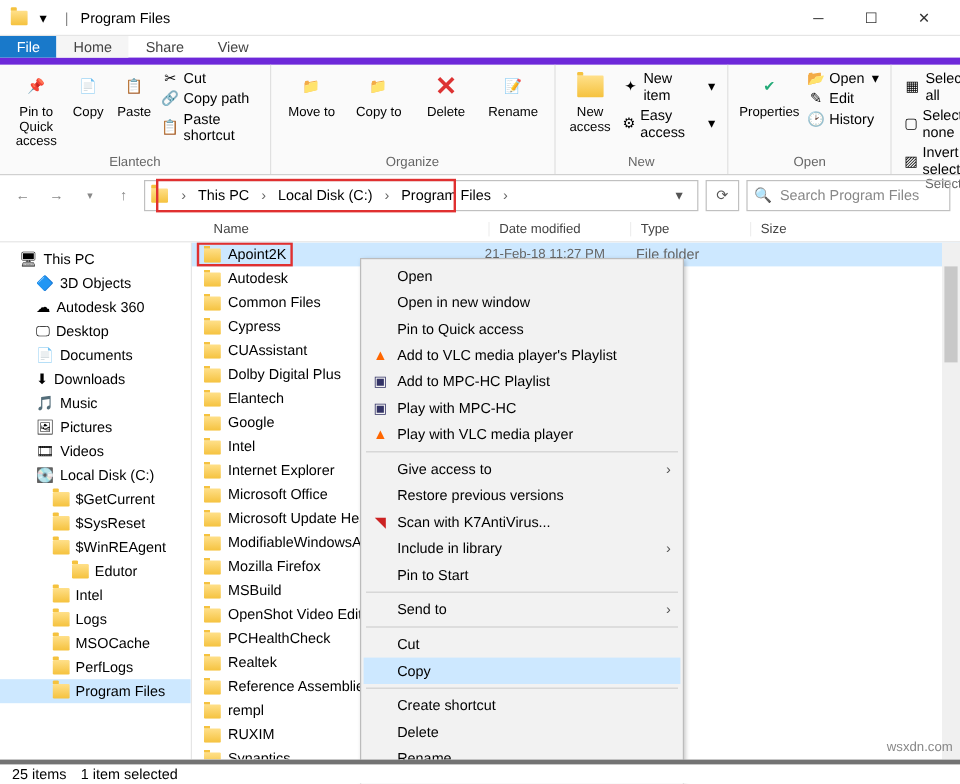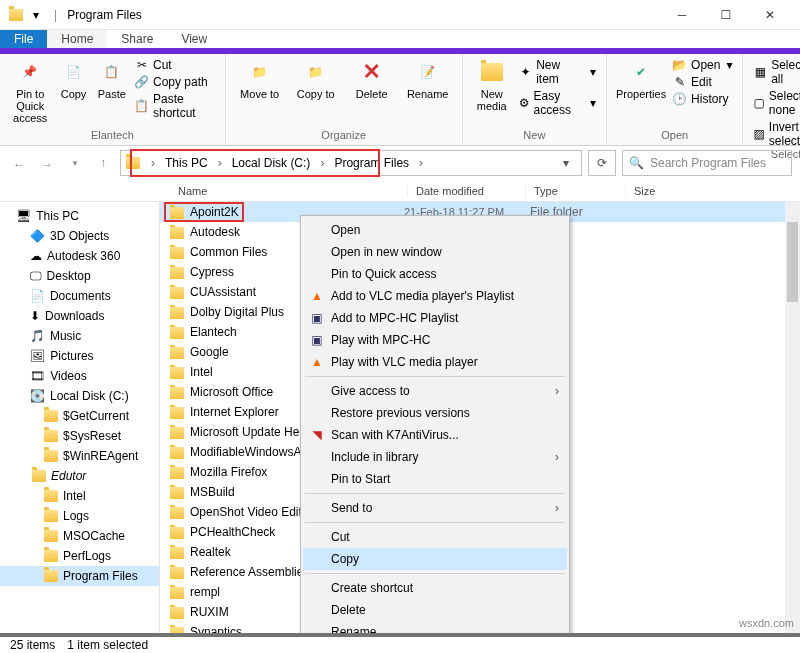--- a/index.html
+++ b/index.html
@@ -134,21 +134,21 @@
         </div>
     </div>
     <div class="rgroup-label">Organize</div>
   </div>
   <div class="rgroup">
     <div class="rgroup-body">
       <div class="vbtn">
           <div class="ic">
             <span class="folder-ic" style="width:22px;height:18px"></span>
           </div>
-          <span>New media</span>
+          <span>New access</span>
         </div>
       <div class="mini-list">
         <div>
             <span class="mini-ic">✦</span>
             <span>New item</span>
             <span style="margin-left:2px">▾</span>
           </div>
         <div>
             <span class="mini-ic">⚙</span>
             <span>Easy access</span>
@@ -284,21 +284,21 @@
         <span>$GetCurrent</span>
       </div>
       <div class="side-item" style="padding-left: 44px;">
         <span class="folder-ic"></span>
         <span>$SysReset</span>
       </div>
       <div class="side-item" style="padding-left: 44px;">
         <span class="folder-ic"></span>
         <span>$WinREAgent</span>
       </div>
-      <div class="side-item" style="padding-left: 32px; font-style: italic;">
+      <div class="side-item" style="padding-left: 60px;">
         <span class="folder-ic"></span>
         <span>Edutor</span>
       </div>
       <div class="side-item" style="padding-left: 44px;">
         <span class="folder-ic"></span>
         <span>Intel</span>
       </div>
       <div class="side-item" style="padding-left: 44px;">
         <span class="folder-ic"></span>
         <span>Logs</span>
@@ -386,29 +386,29 @@
         <div class="fname">
           <span class="folder-ic"></span>
           <span>Intel</span>
         </div>
         <div class="fdate"></div>
         <div class="ftype"></div>
       </div>
       <div class="frow">
         <div class="fname">
           <span class="folder-ic"></span>
+          <span>Internet Explorer</span>
+        </div>
+        <div class="fdate"></div>
+        <div class="ftype"></div>
+      </div>
+      <div class="frow">
+        <div class="fname">
+          <span class="folder-ic"></span>
           <span>Microsoft Office</span>
-        </div>
-        <div class="fdate"></div>
-        <div class="ftype"></div>
-      </div>
-      <div class="frow">
-        <div class="fname">
-          <span class="folder-ic"></span>
-          <span>Internet Explorer</span>
         </div>
         <div class="fdate"></div>
         <div class="ftype"></div>
       </div>
       <div class="frow">
         <div class="fname">
           <span class="folder-ic"></span>
           <span>Microsoft Update Health Tools</span>
         </div>
         <div class="fdate"></div>

